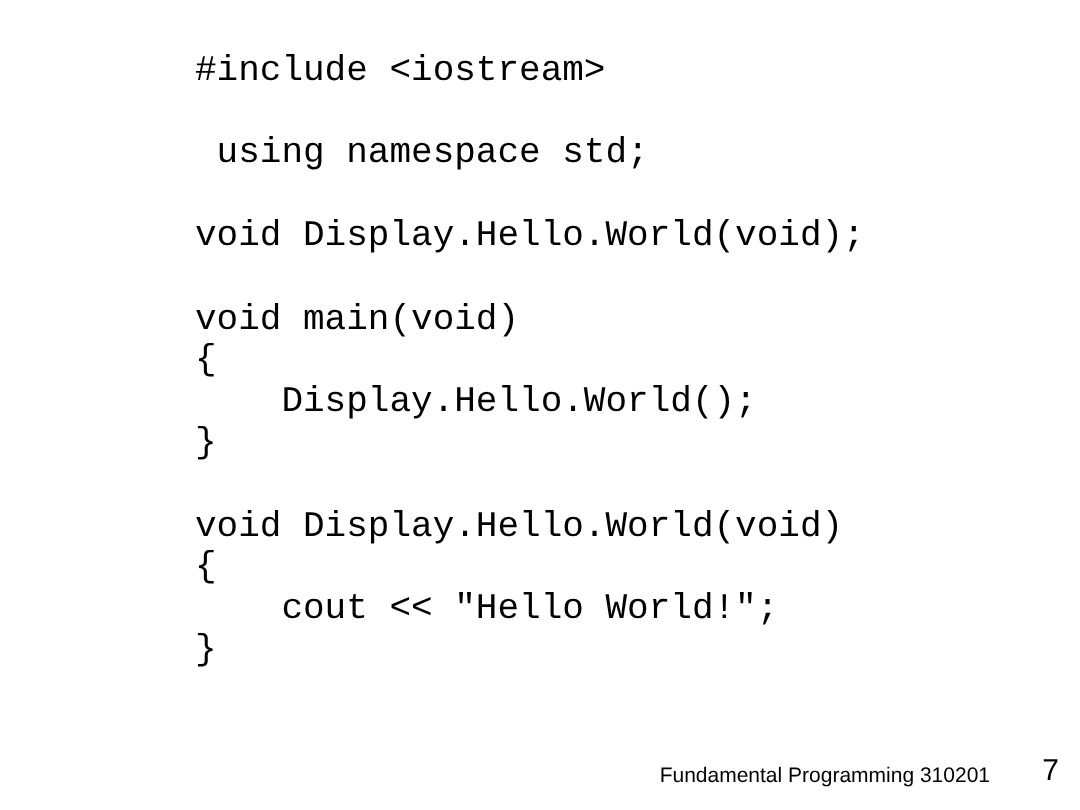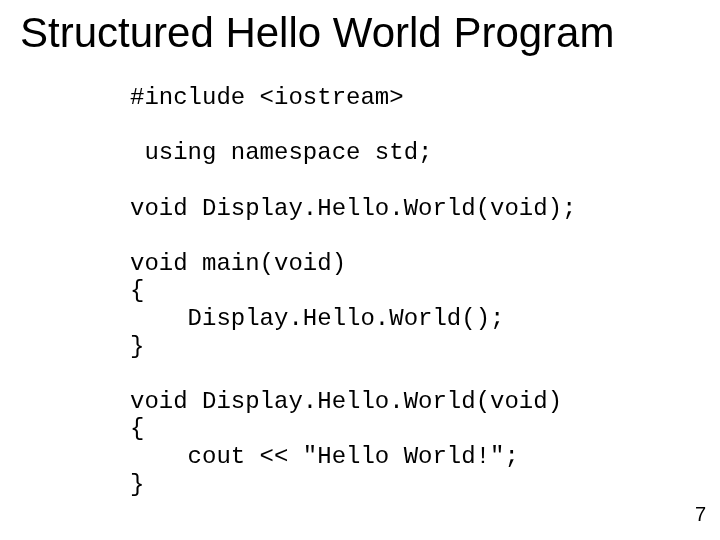--- a/index.html
+++ b/index.html
@@ -49,32 +49,32 @@
     right: 14px;
     font-family: "Comic Sans MS", cursive, sans-serif;
     font-size: 20px;
     color: #000;
   }
 </style>
 </head>
 <body>
 
 <div class="slide">
-  <h1 class="title">Structured Hello World Program</h1>
 
   <div class="code"><span>#include &lt;iostream&gt;</span>
 
 <span> using namespace std;</span>
 
 <span>void Display.Hello.World(void);</span>
 
 <span>void main(void)</span>
 <span>{</span>
 <span>    Display.Hello.World();</span>
 <span>}</span>
 
 <span>void Display.Hello.World(void)</span>
 <span>{</span>
 <span>    cout &lt;&lt; "Hello World!";</span>
 <span>}</span></div>
 
+  <div class="footer">Fundamental Programming 310201</div>
   <div class="pagenum">7</div>
 </div>
 
 </body></html>

